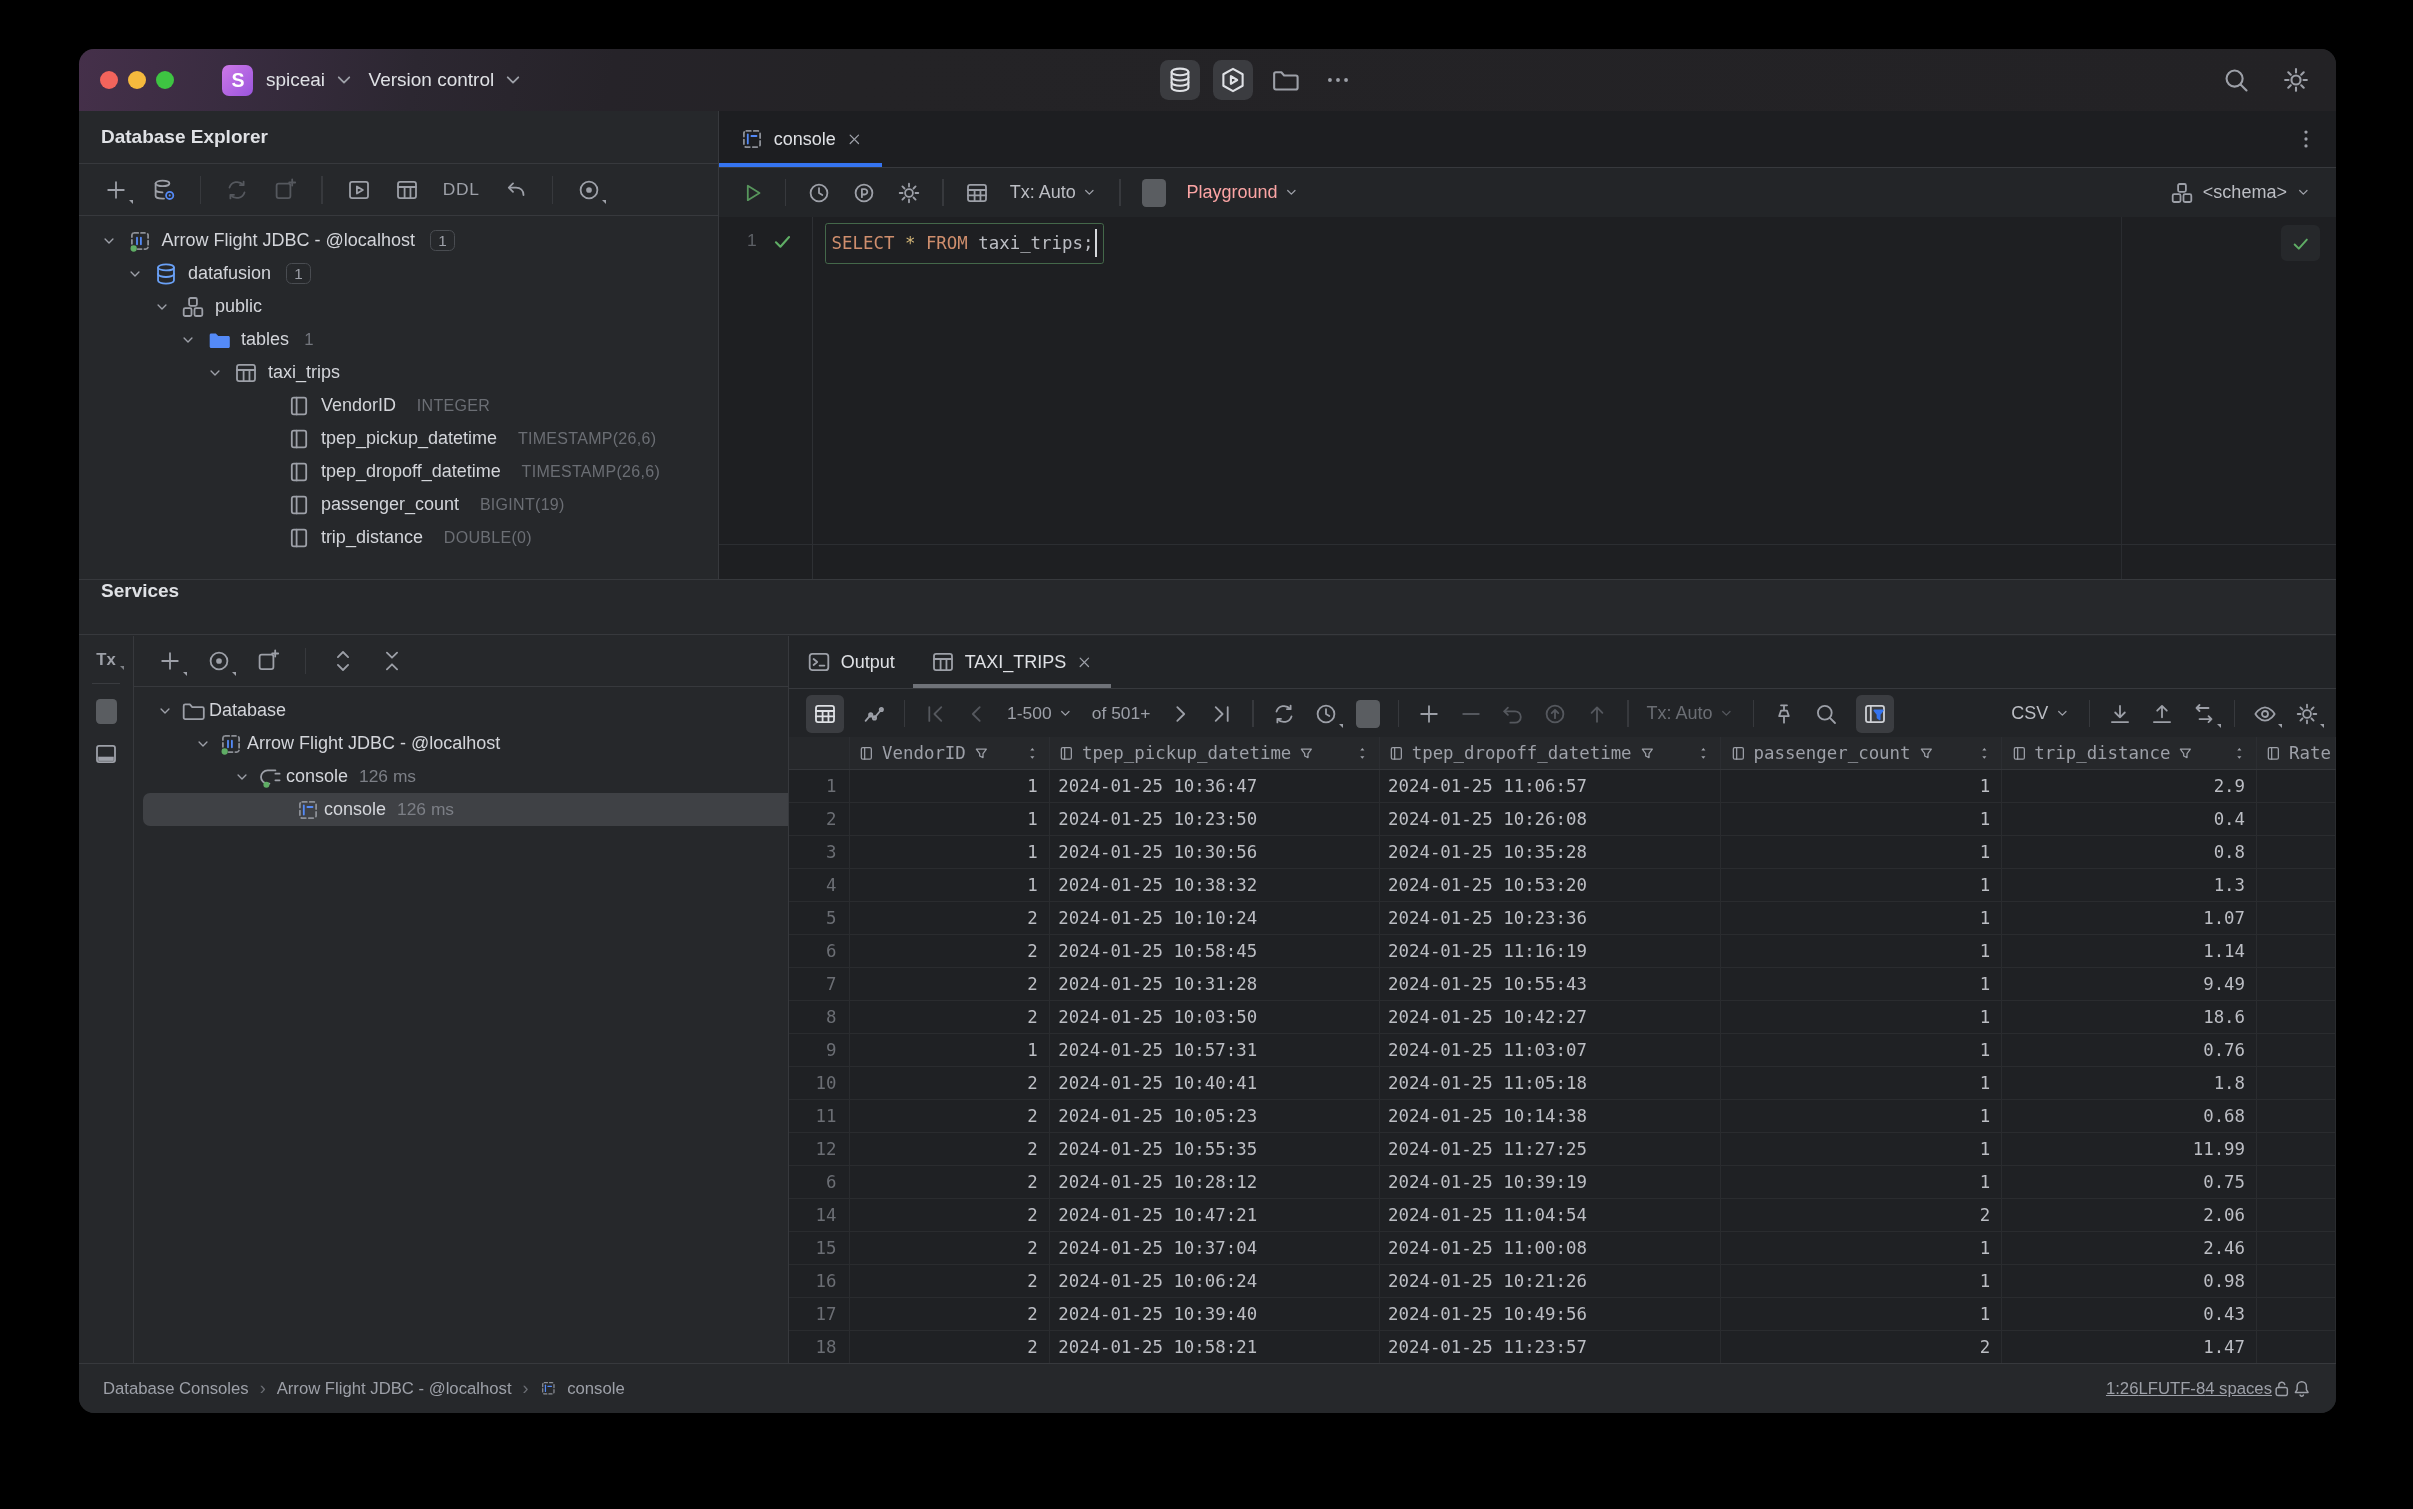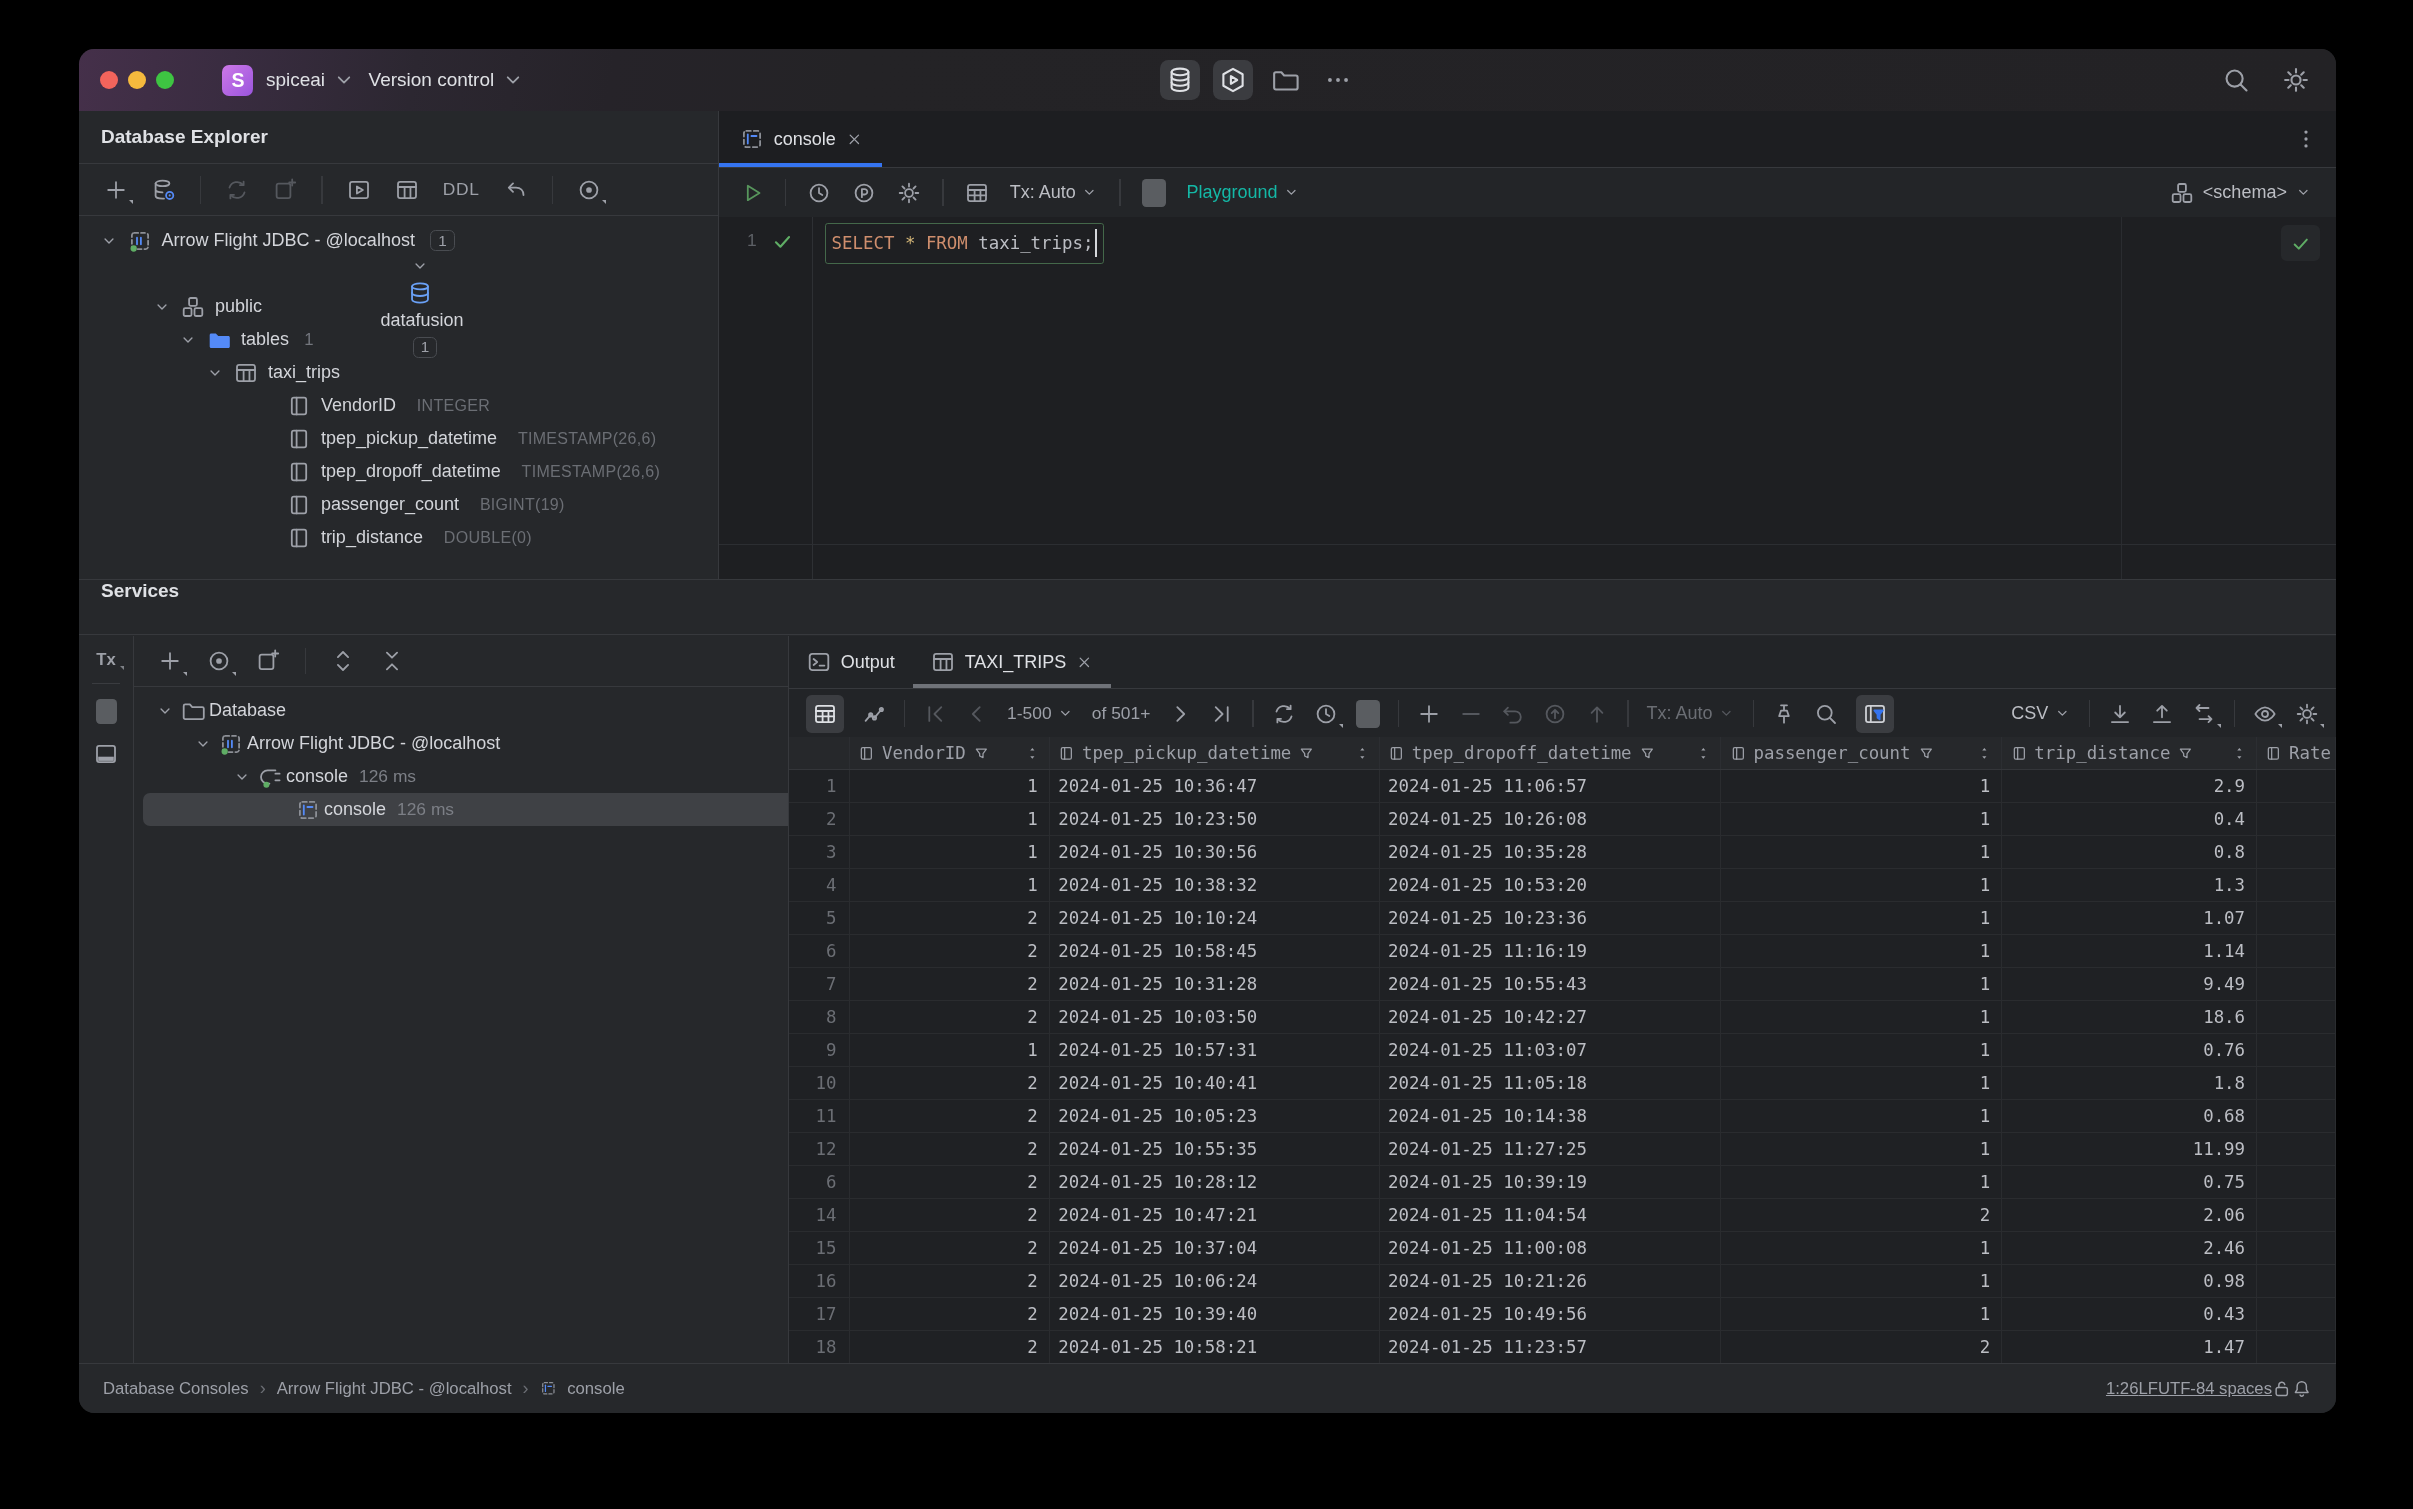--- a/index.html
+++ b/index.html
@@ -294,21 +294,21 @@
             <span class="ic ">
               <svg viewBox="0 0 16 16" fill="none" stroke="currentColor" stroke-width="1.2" stroke-linecap="round" stroke-linejoin="round">
                 <rect x="2.6" y="2.6" width="10.8" height="10.8" rx="1.6" stroke-dasharray="2.6 1.9" stroke="#8c8f96"></rect>
                 <path d="M6 5.8v4.4M8.6 5.8v4.4" stroke="#548af7"></path>
                 <circle cx="3.8" cy="13" r="2.1" fill="#5fad65" stroke="none"></circle>
               </svg>
             </span>
             <span class="tlabel">Arrow Flight JDBC - @localhost</span>
             <span class="badge-box">1</span>
           </div>
-          <div class="trow" style="padding-left: 43px; flex-direction: column;">
+          <div class="trow" style="padding-left: 43px;">
             <span class="chev">
               <svg viewBox="0 0 16 16" fill="none" stroke="currentColor" stroke-width="1.2" stroke-linecap="round" stroke-linejoin="round">
                 <path d="M4.5 6.2 8 9.7l3.5-3.5"></path>
               </svg>
             </span>
             <span class="ic ">
               <svg viewBox="0 0 16 16" fill="none" stroke="currentColor" stroke-width="1.2" stroke-linecap="round" stroke-linejoin="round">
                 <ellipse cx="8" cy="3.6" rx="5.3" ry="2" stroke="#6aa1f7"></ellipse>
                 <path d="M2.7 3.6v8.8c0 1.1 2.4 2 5.3 2s5.3-.9 5.3-2V3.6" stroke="#6aa1f7"></path>
                 <path d="M2.7 8c0 1.1 2.4 2 5.3 2s5.3-.9 5.3-2" stroke="#6aa1f7"></path>
@@ -489,21 +489,21 @@
         <span class="ddtxt">
           <span>Tx: Auto</span>
           <span class="ic sz24">
               <svg viewBox="0 0 16 16" fill="none" stroke="currentColor" stroke-width="1.2" stroke-linecap="round" stroke-linejoin="round">
                 <path d="M4.5 6.2 8 9.7l3.5-3.5"></path>
               </svg>
             </span>
         </span>
         <span class="vsep"></span>
         <span class="stopblock"></span>
-        <span class="ddtxt" style="color:#14b8a6">
+        <span class="ddtxt" style="color:#fca5a5">
           <span>Playground</span>
           <span class="ic sz24">
               <svg viewBox="0 0 16 16" fill="none" stroke="currentColor" stroke-width="1.2" stroke-linecap="round" stroke-linejoin="round">
                 <path d="M4.5 6.2 8 9.7l3.5-3.5"></path>
               </svg>
             </span>
         </span>
         <div id="schema-dd">
           <span class="ic">
               <svg viewBox="0 0 16 16" fill="none" stroke="currentColor" stroke-width="1.2" stroke-linecap="round" stroke-linejoin="round">

